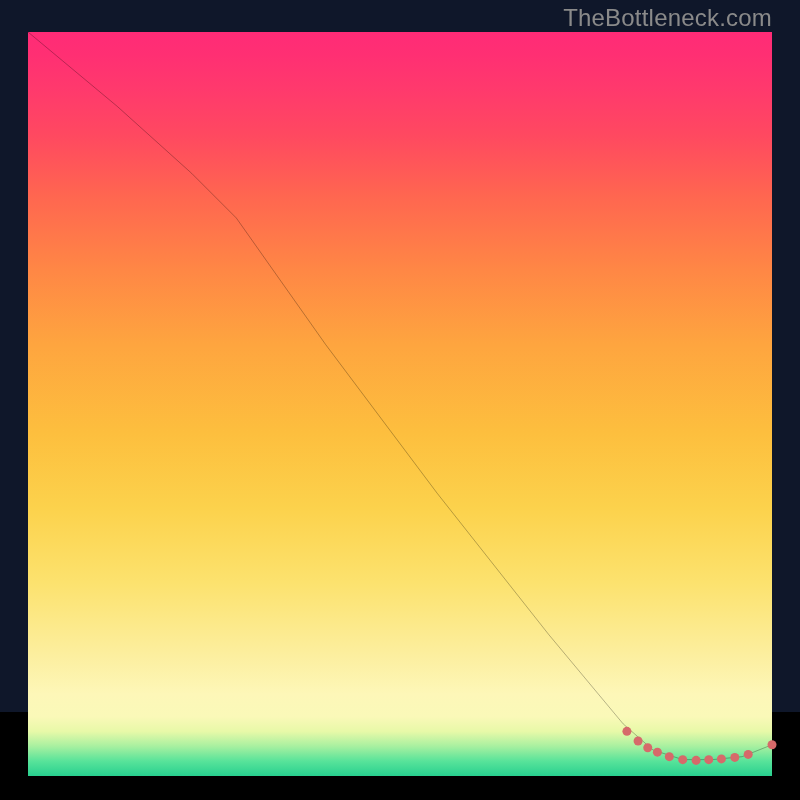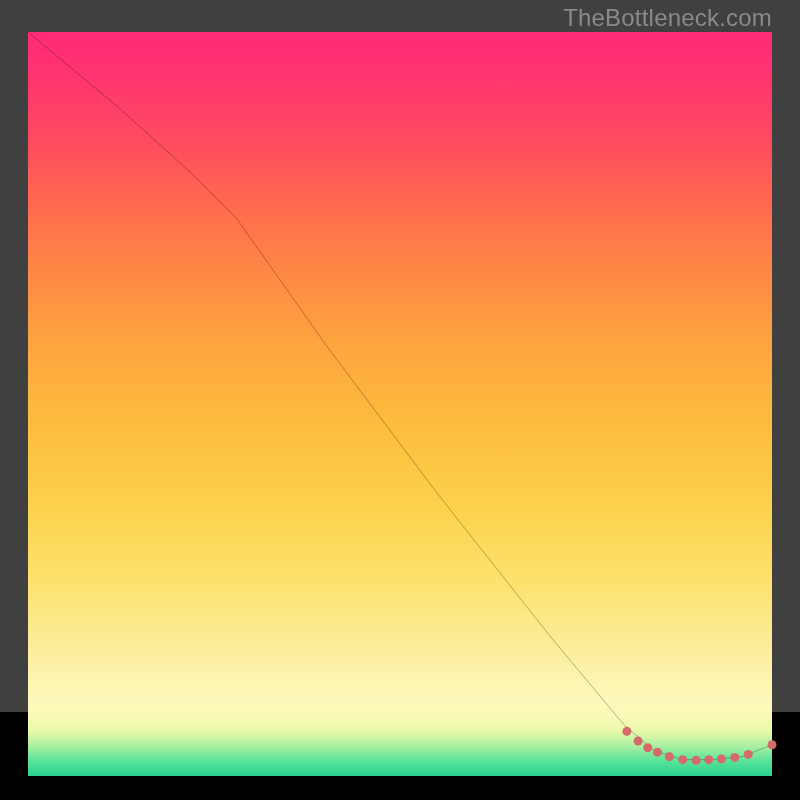--- a/index.html
+++ b/index.html
@@ -8,21 +8,21 @@
     width: 800px;
     height: 800px;
     background: #000;
     font-family: Arial, Helvetica, sans-serif;
     overflow: hidden;
   }
   .frame {
     position: relative;
     width: 800px;
     height: 712px;
-    background: #404040;
+    background: #0f172a;
   }
   .attribution {
     position: absolute;
     top: 4px;
     right: 28px;
     color: #8a8a8a;
     font-size: 24px;
     font-weight: 500;
     letter-spacing: 0.2px;
   }

